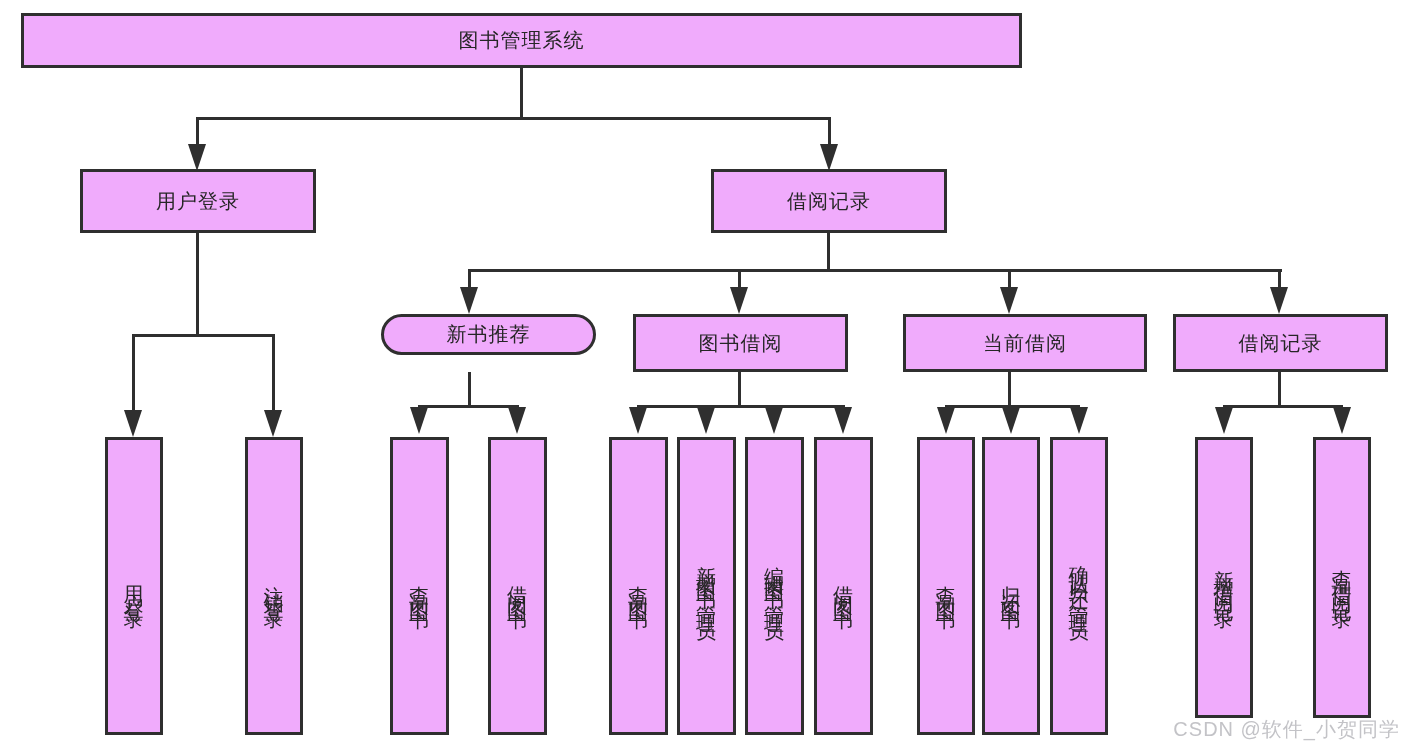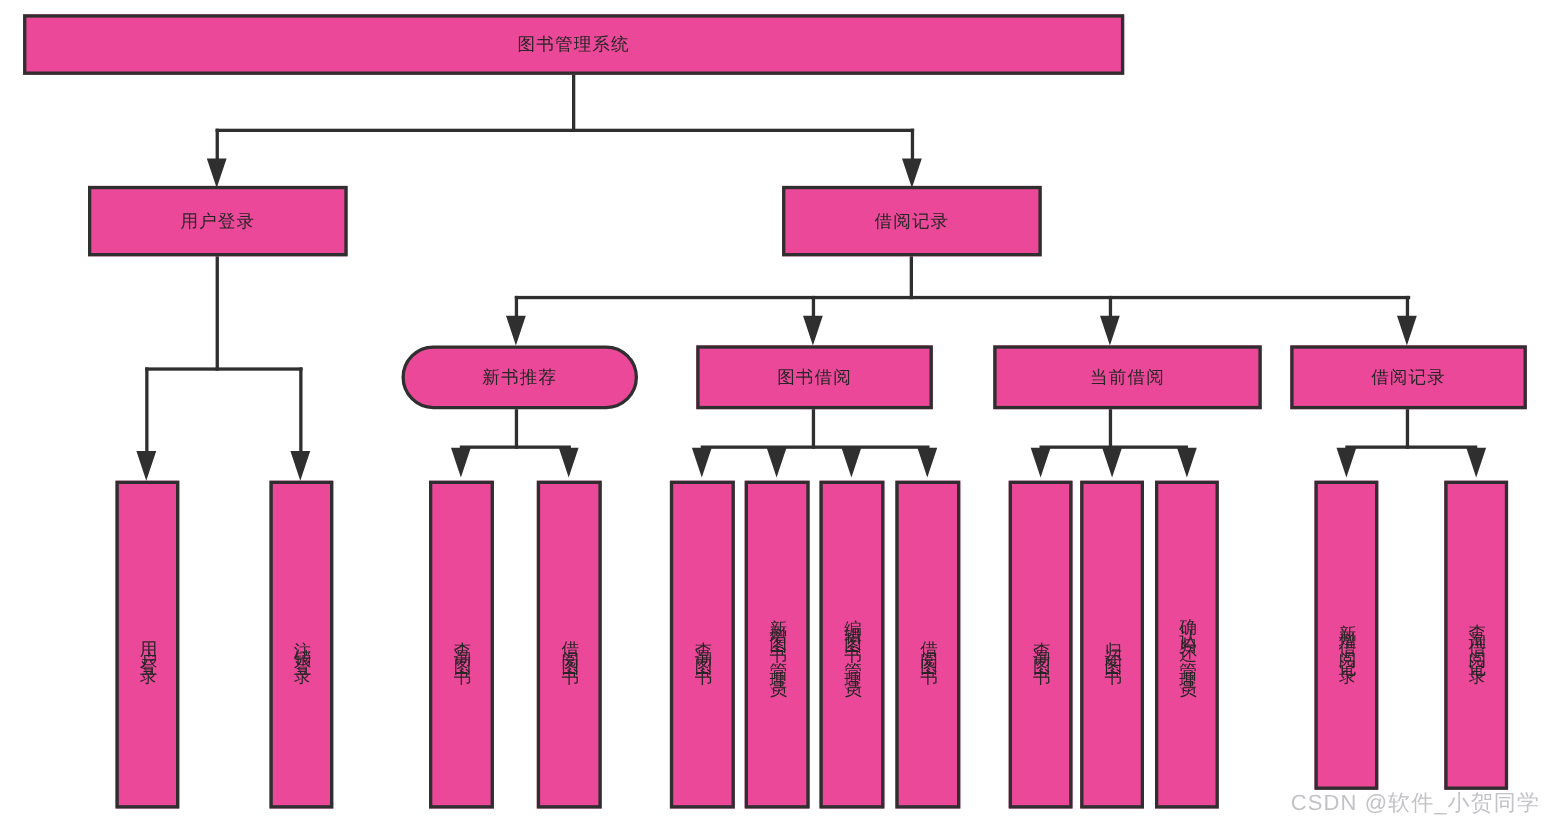--- a/index.html
+++ b/index.html
@@ -3,23 +3,23 @@
 <meta charset="utf-8">
 <style>
   html,body { margin:0; padding:0; background:#ffffff; }
   .canvas {
     position:relative; width:1405px; height:747px; background:#ffffff;
     font-family:"Liberation Sans","DejaVu Sans",sans-serif;
     overflow:hidden;
   }
   .box {
     position:absolute; box-sizing:border-box;
-    border:3px solid #2f2f2f; background:#ec4899;
+    border:3px solid #2f2f2f; background:#f0abfc;
     display:flex; align-items:center; justify-content:center;
-    font-size:16px; color:#262626; letter-spacing:1px;
+    font-size:20px; color:#262626; letter-spacing:1px;
     white-space:nowrap;
     text-align:right;
   }
   .vtext {
     writing-mode:vertical-rl; text-orientation:mixed;
     letter-spacing:8px; white-space:normal; line-height:1;
   }
   .vline, .hline { position:absolute; background:#2f2f2f; }
   .arrow {
     position:absolute; width:0; height:0;
@@ -60,21 +60,21 @@
   <div class="hline" style="left:468px; top:269px; width:814px; height:3px;"></div>
   <div class="vline" style="left:468px; top:269px; width:3px; height:20px;"></div>
   <div class="vline" style="left:738px; top:269px; width:3px; height:20px;"></div>
   <div class="vline" style="left:1008px; top:269px; width:3px; height:20px;"></div>
   <div class="vline" style="left:1278px; top:269px; width:3px; height:20px;"></div>
   <div class="arrow" style="left:460px; top:287px;"></div>
   <div class="arrow" style="left:730px; top:287px;"></div>
   <div class="arrow" style="left:1000px; top:287px;"></div>
   <div class="arrow" style="left:1270px; top:287px;"></div>
 
-  <div class="box" style="left:365px; top:314px; width:215px; height:58px;border-radius:29px;">新书推荐</div>
+  <div class="box" style="left:381px; top:314px; width:215px; height:41px;border-radius:29px;">新书推荐</div>
   <div class="box" style="left:633px; top:314px; width:215px; height:58px;">图书借阅</div>
   <div class="box" style="left:903px; top:314px; width:244px; height:58px;">当前借阅</div>
   <div class="box" style="left:1173px; top:314px; width:215px; height:58px;">借阅记录</div>
 
   <div class="vline" style="left:468px; top:372px; width:3px; height:36px;"></div>
   <div class="hline" style="left:418px; top:405px; width:101px; height:3px;"></div>
   <div class="arrow" style="left:410px; top:407px;"></div>
   <div class="arrow" style="left:508px; top:407px;"></div>
 
   <div class="vline" style="left:738px; top:372px; width:3px; height:36px;"></div>

